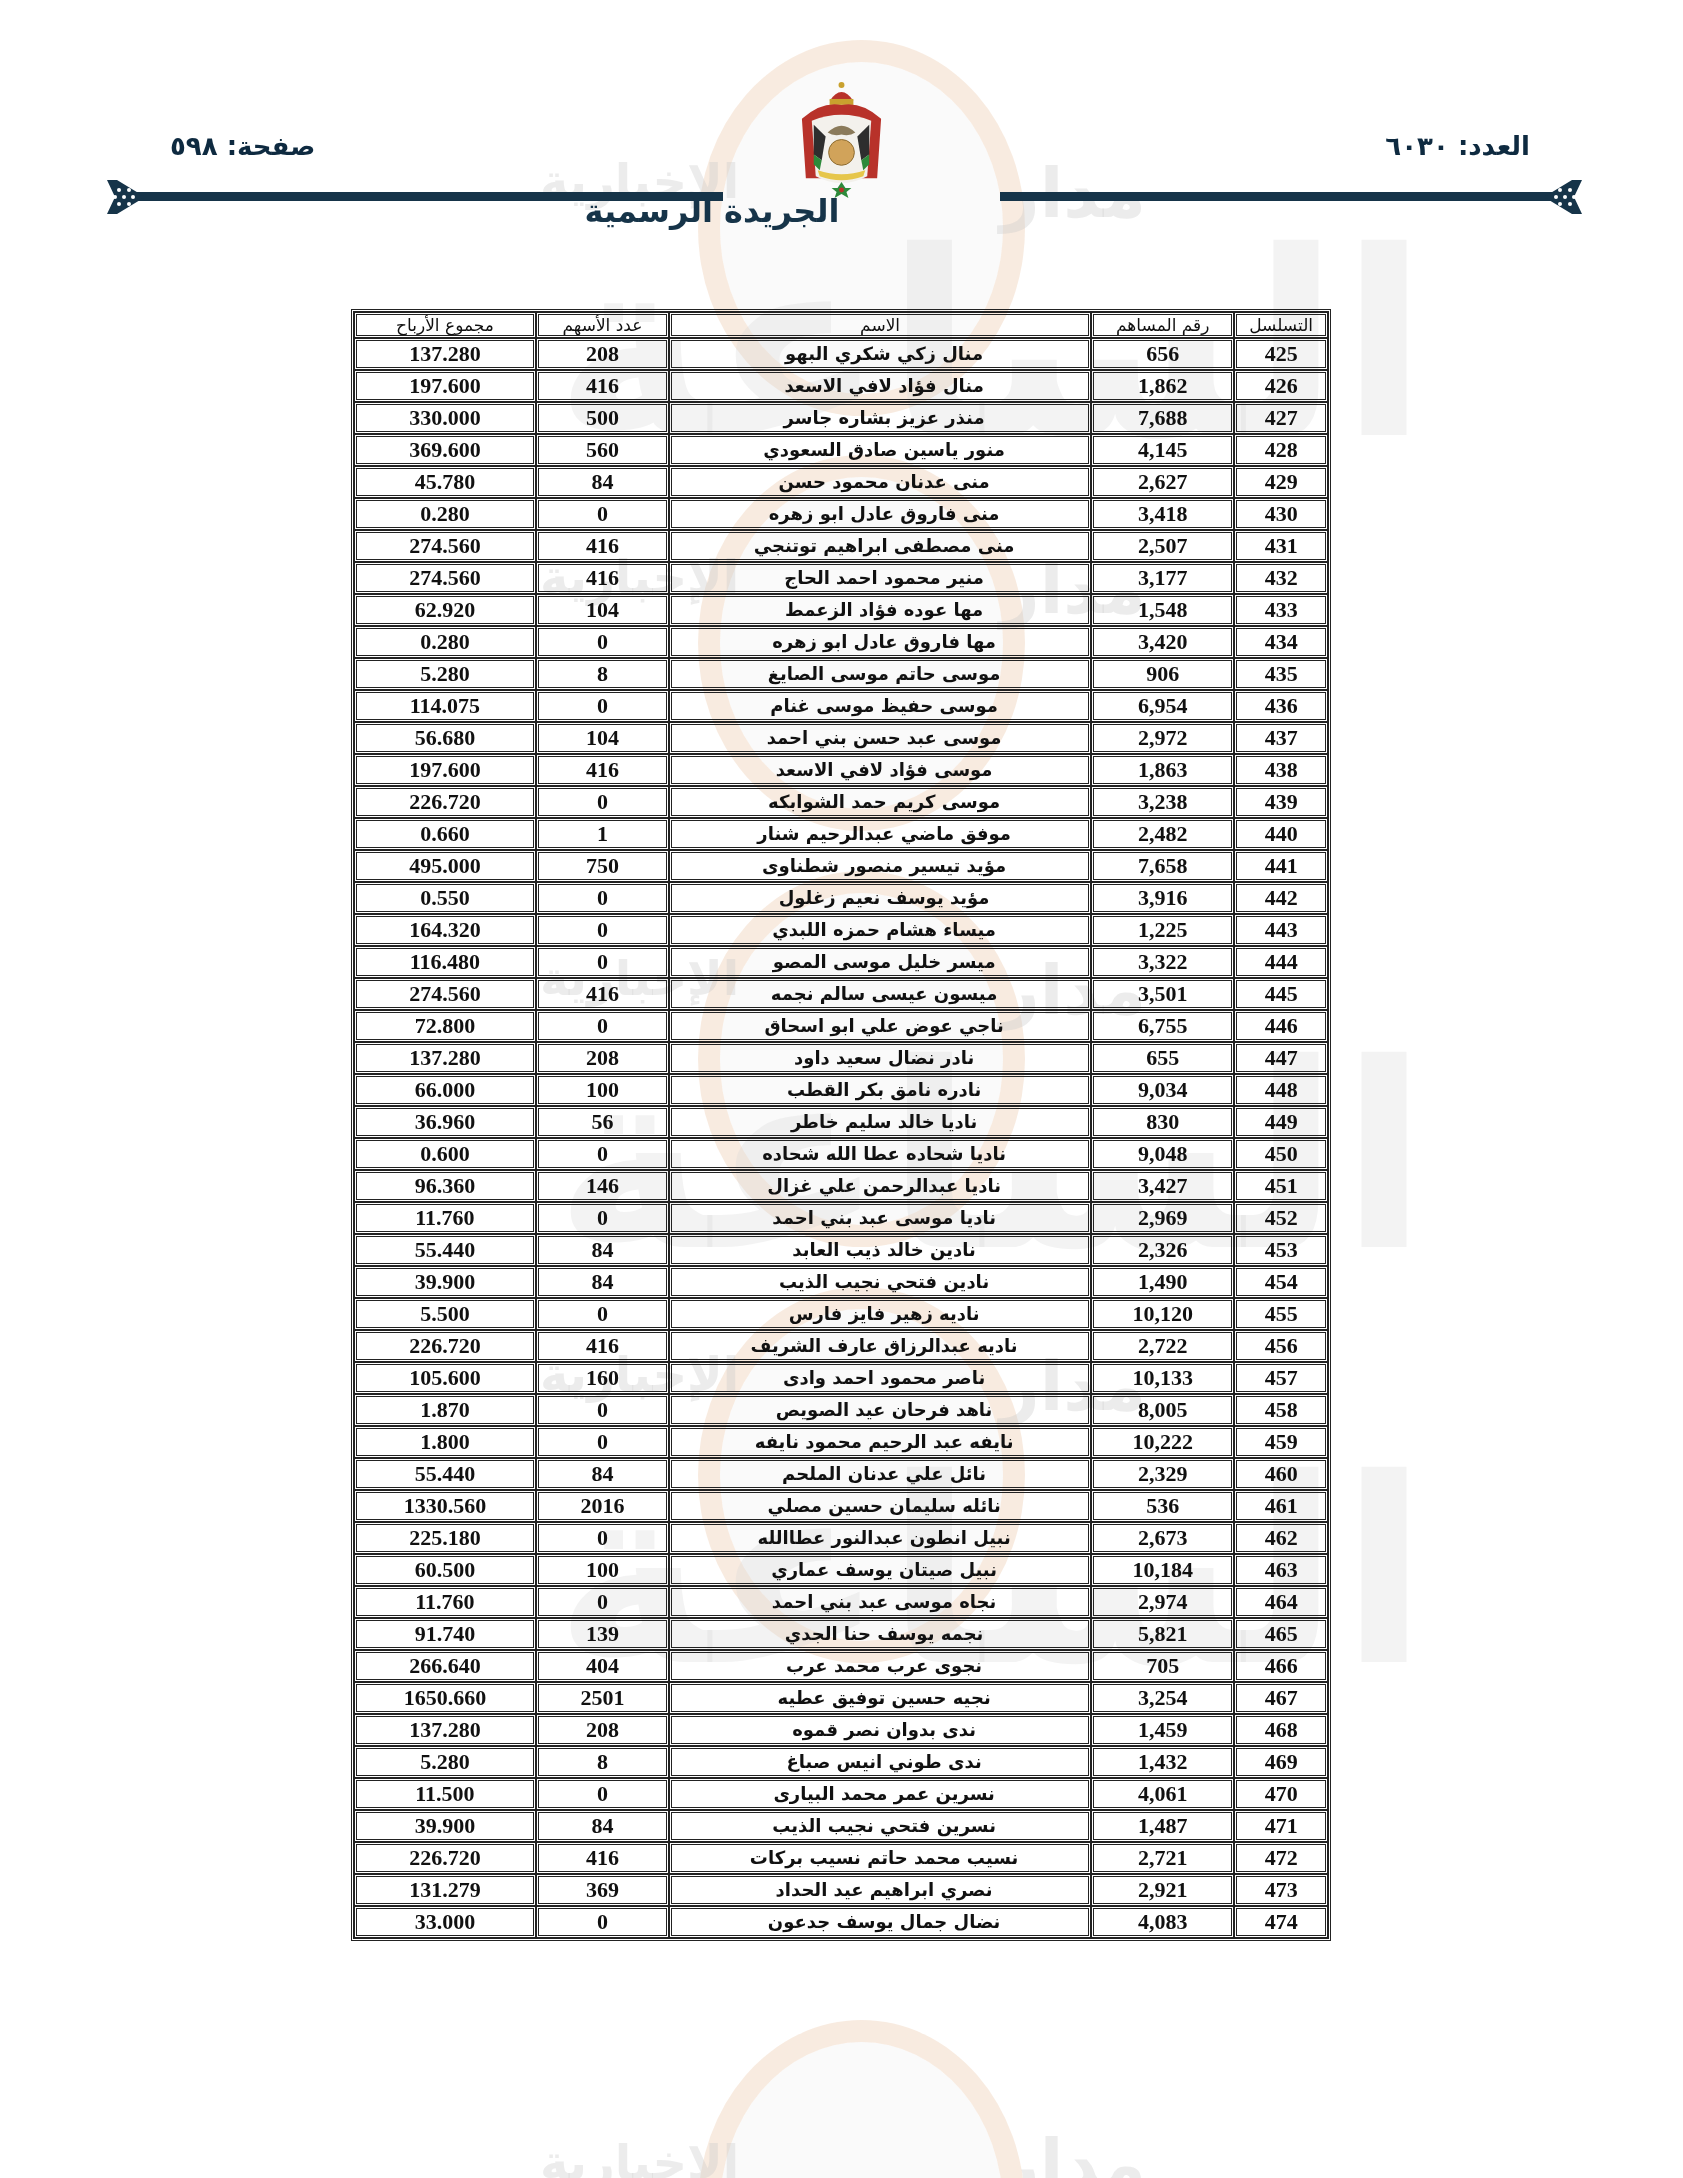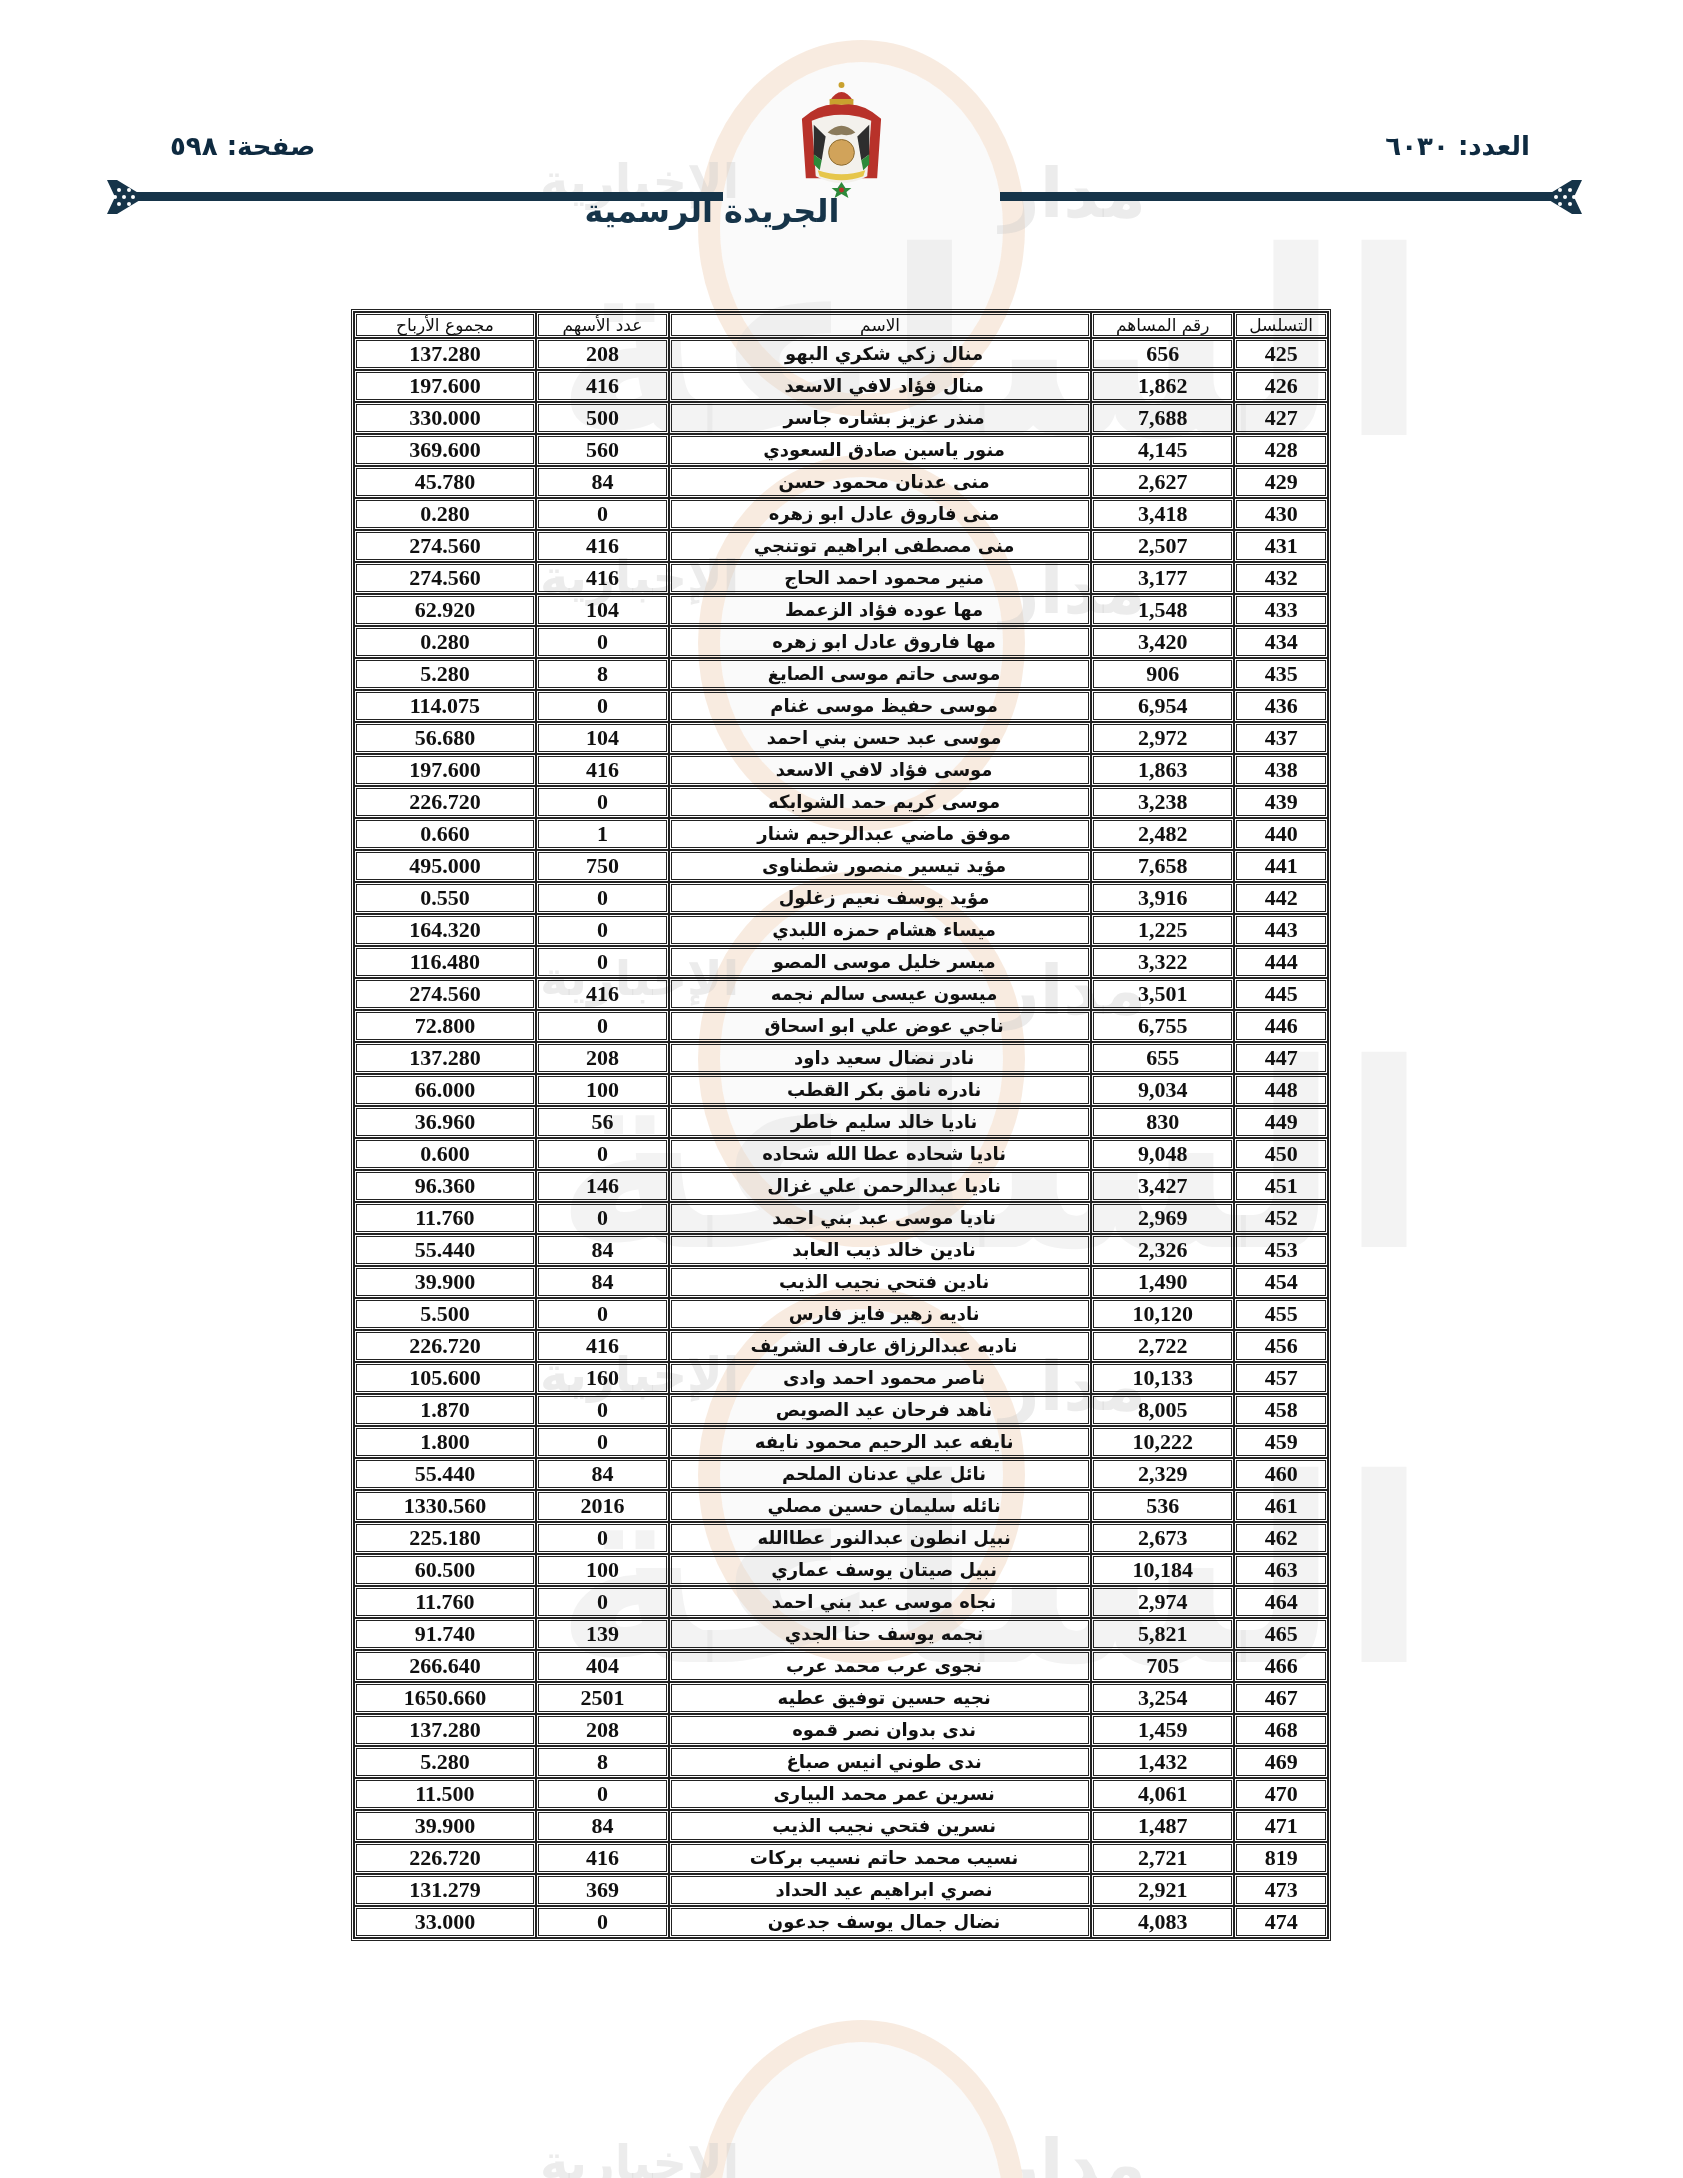--- a/index.html
+++ b/index.html
@@ -496,21 +496,21 @@
         <td class="c-div">11.500</td>
       </tr>
       <tr>
         <td class="c-seq">471</td>
         <td class="c-sh">1,487</td>
         <td class="c-name name">نسرين فتحي نجيب الذيب</td>
         <td class="c-shares">84</td>
         <td class="c-div">39.900</td>
       </tr>
       <tr>
-        <td class="c-seq">819</td>
+        <td class="c-seq">472</td>
         <td class="c-sh">2,721</td>
         <td class="c-name name">نسيب محمد حاتم نسيب بركات</td>
         <td class="c-shares">416</td>
         <td class="c-div">226.720</td>
       </tr>
       <tr>
         <td class="c-seq">473</td>
         <td class="c-sh">2,921</td>
         <td class="c-name name">نصري ابراهيم عيد الحداد</td>
         <td class="c-shares">369</td>

